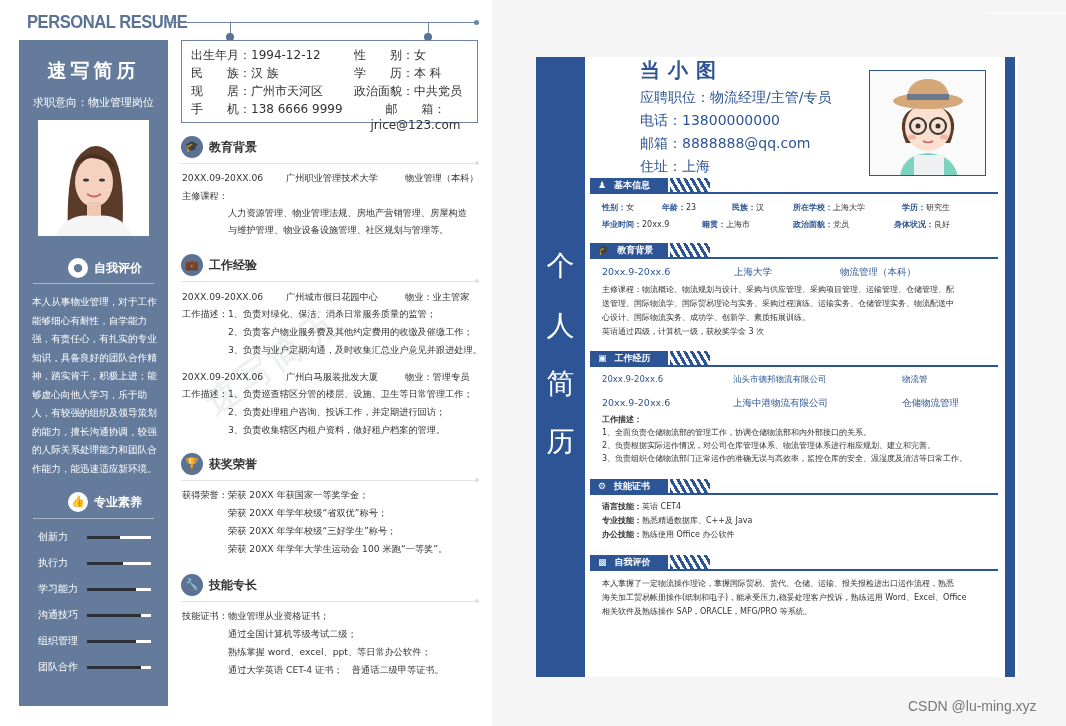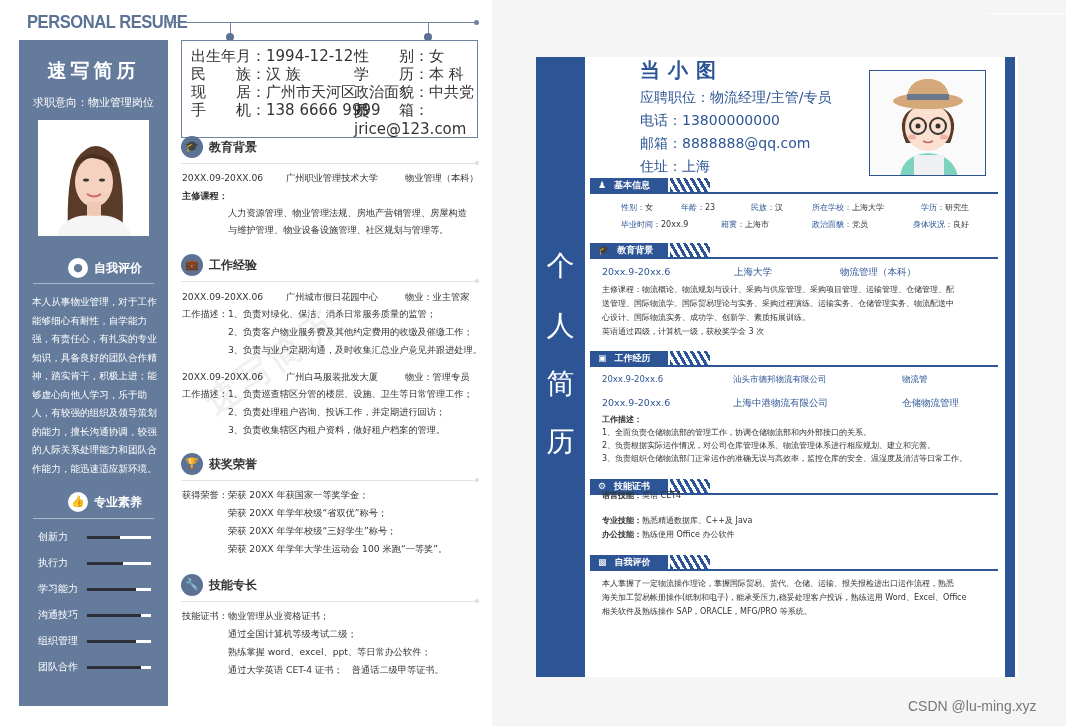--- a/index.html
+++ b/index.html
@@ -16,46 +16,46 @@
   .ls-intent{position:absolute;left:0;top:55px;width:149px;text-align:center;font-size:11px;}
   .ls-photo{position:absolute;left:19px;top:80px;width:111px;height:116px;background:#fff;overflow:hidden;}
   .ls-sec-title{position:absolute;left:0;width:172px;text-align:center;font-size:12px;font-weight:bold;}
   .ls-sec-icon{display:inline-block;width:20px;height:20px;border-radius:50%;background:#fff;color:#647b9c;font-size:11px;line-height:20px;text-align:center;margin-right:6px;vertical-align:middle;}
   .ls-rule{position:absolute;left:14px;width:121px;height:1px;background:#a9b7cc;}
   .ls-eval{position:absolute;left:13px;top:253px;width:126px;font-size:9.6px;line-height:18.5px;}
   .skill-row{position:absolute;left:19px;width:120px;height:14px;font-size:10px;}
   .skill-label{position:absolute;left:0;top:0;}
   .skill-bar{position:absolute;left:49px;top:6px;width:64px;height:3px;background:#fff;}
   .skill-fill{position:absolute;left:0;top:0;height:3px;background:#2b2f38;}
-  .info-box{position:absolute;left:181px;top:40px;width:297px;height:98px;border:1.5px solid #6f84a3;font-size:15px;color:#333;}
+  .info-box{position:absolute;left:181px;top:40px;width:297px;height:83px;border:1.5px solid #6f84a3;font-size:12px;color:#333;text-align:center;}
   .info-cell{position:absolute;}
   .sec-head{position:absolute;left:181px;width:297px;height:26px;}
   .sec-icon{position:absolute;left:0;top:0;width:22px;height:22px;border-radius:50%;background:#5b7295;color:#fff;font-size:11px;text-align:center;line-height:22px;}
   .sec-title{position:absolute;left:28px;top:3px;font-size:12px;font-weight:bold;color:#333;}
   .sec-rule{position:absolute;left:0;top:27px;width:295px;height:1px;background:#e3e3e3;}
   .sec-rule-dot{position:absolute;left:294px;top:25px;width:4px;height:4px;border-radius:50%;background:#ddd;}
   .txt{position:absolute;font-size:9.2px;color:#333;white-space:nowrap;}
-  .txtb{font-weight:bold;}
+  .txtb{font-weight:normal;}
   .wm{position:absolute;left:195px;top:340px;font-size:34px;color:rgba(120,130,150,0.12);transform:rotate(-35deg);font-weight:bold;letter-spacing:4px;}
   
   #right{position:absolute;left:492px;top:0;width:574px;height:726px;background:#f5f5f5;}
   .rpage{position:absolute;left:44px;top:57px;width:482px;height:620px;background:#fff;}
   .rbar{position:absolute;left:0;top:0;width:49px;height:620px;background:#2d5595;}
   .rbar-right{position:absolute;left:469px;top:0;width:10px;height:620px;background:#2d5595;}
   .rbar-text{position:absolute;left:0;width:49px;text-align:center;color:#fff;font-size:28px;}
   .r-name{position:absolute;left:104px;top:0;font-size:20px;font-weight:bold;color:#2d5595;letter-spacing:8px;}
   .r-line{position:absolute;left:104px;font-size:14px;color:#2d5595;}
   .r-photo{position:absolute;left:333px;top:13px;width:117px;height:106px;border:1.5px solid #2d5595;background:#fafafa;overflow:hidden;}
   .r-sec{position:absolute;left:54px;width:408px;height:16px;}
   .r-sec-tab{position:absolute;left:0;top:0;width:78px;height:14px;background:#2d5595;color:#fff;font-size:9px;font-weight:bold;line-height:14px;padding-left:8px;}
   .r-sec-tab span.ic{margin-right:8px;}
   .r-sec-stripes{position:absolute;left:80px;top:0;width:40px;height:14px;background:repeating-linear-gradient(60deg,#2d5595 0 3px,transparent 3px 6px);}
   .r-sec-rule{position:absolute;left:0;top:14px;width:408px;height:1.5px;background:#2d5595;}
   .rt{position:absolute;font-size:8px;color:#333;white-space:nowrap;}
-  .rtl{color:#2d5595;font-weight:normal;margin-left:19px;}
+  .rtl{color:#2d5595;font-weight:bold;}
   .rh{position:absolute;font-size:9.5px;color:#2d5595;font-weight:normal;white-space:nowrap;}
   .csdn{position:absolute;left:908px;top:698px;font-size:14px;color:#777;font-family:"Liberation Sans",sans-serif;}
   .csdn-line{position:absolute;left:495px;top:13px;width:540px;height:1px;background:#fff;}
 </style>
 </head>
 <body>
 
 <div id="left">
   <div class="pr-title">PERSONAL RESUME</div>
   <div class="pr-line"></div>
@@ -283,21 +283,21 @@
     <div class="rt" style="left:66px;top:357px;font-weight:bold">工作描述：</div>
     <div class="rt" style="left:66px;top:370px">1、全面负责仓储物流部的管理工作，协调仓储物流部和内外部接口的关系。</div>
     <div class="rt" style="left:66px;top:383px">2、负责根据实际运作情况，对公司仓库管理体系、物流管理体系进行相应规划、建立和完善。</div>
     <div class="rt" style="left:66px;top:396px">3、负责组织仓储物流部门正常运作的准确无误与高效率，监控仓库的安全、温湿度及清洁等日常工作。</div>
 
     <div class="r-sec" style="top:422px">
       <div class="r-sec-tab"><span class="ic">⚙</span><span>技能证书</span></div>
       <div class="r-sec-stripes"></div>
       <div class="r-sec-rule"></div>
     </div>
-    <div class="rt" style="left:66px;top:433px"><span style="font-weight:bold">语言技能：</span><span>英语 CET4</span></div>
+    <div class="rt" style="left:66px;top:444px"><span style="font-weight:bold">语言技能：</span><span>英语 CET4</span></div>
     <div class="rt" style="left:66px;top:458px"><span style="font-weight:bold">专业技能：</span><span>熟悉精通数据库、C++及 Java</span></div>
     <div class="rt" style="left:66px;top:472px"><span style="font-weight:bold">办公技能：</span><span>熟练使用 Office 办公软件</span></div>
 
     <div class="r-sec" style="top:498px">
       <div class="r-sec-tab"><span class="ic">▩</span><span>自我评价</span></div>
       <div class="r-sec-stripes"></div>
       <div class="r-sec-rule"></div>
     </div>
     <div class="rt" style="left:66px;top:535px">海关加工贸易帐册操作(纸制和电子)，能承受压力,稳妥处理客户投诉，熟练运用 Word、Excel、Office</div>
     <div class="rt" style="left:66px;top:521px">本人掌握了一定物流操作理论，掌握国际贸易、货代、仓储、运输、报关报检进出口运作流程，熟悉</div>

